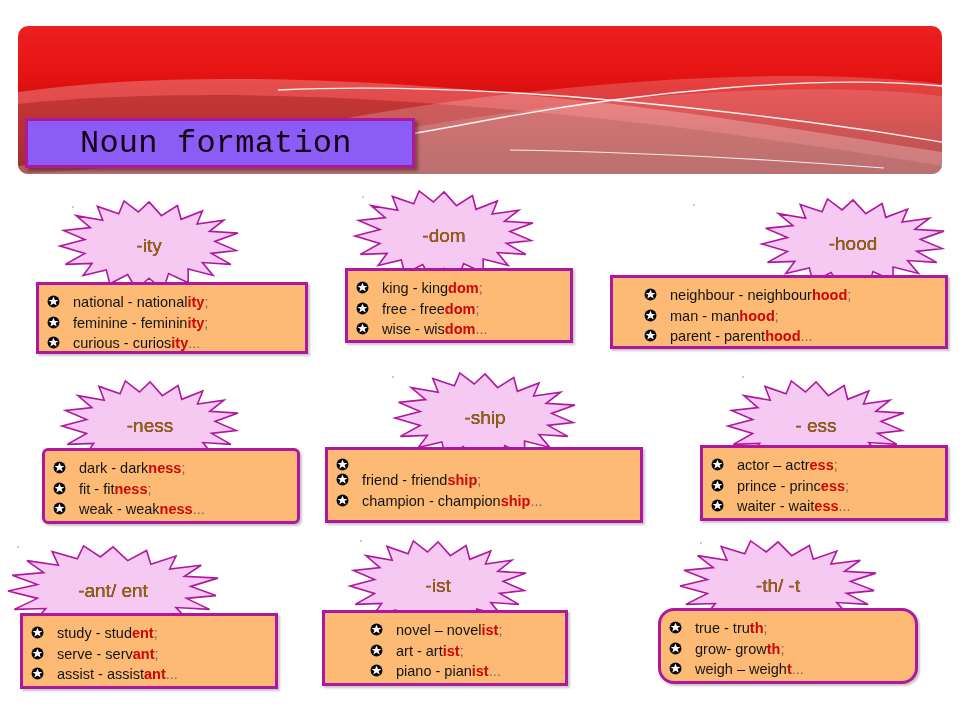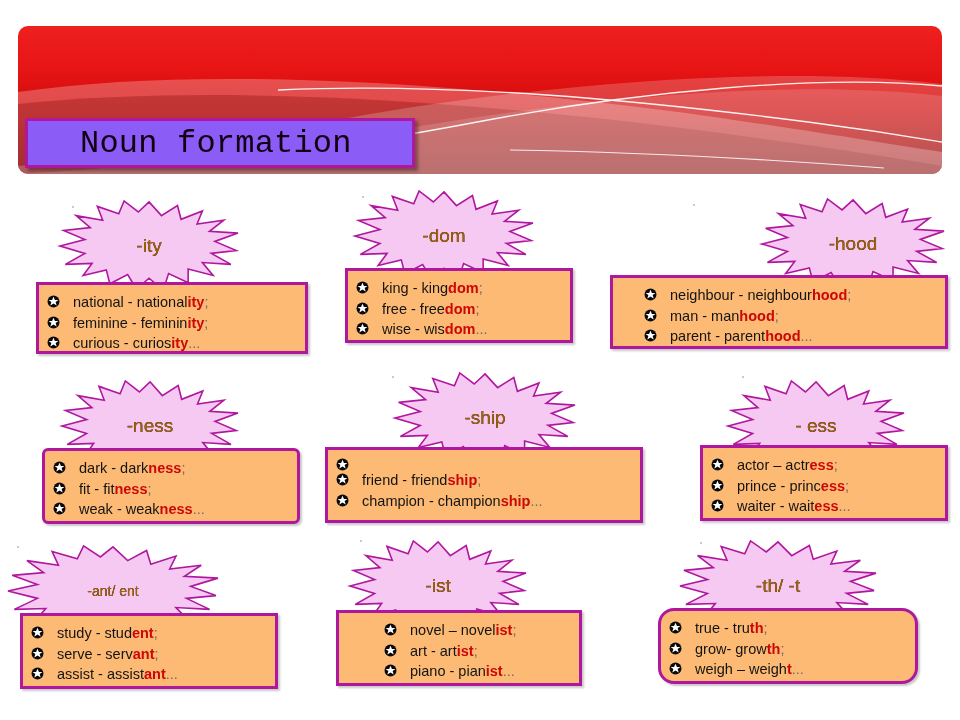--- a/index.html
+++ b/index.html
@@ -344,21 +344,21 @@
             <span><span>waiter - wait</span><span class="sfx">ess</span><span class="ell">...</span></span>
           </li>
         </ul>
       </div>
     </div>
     <div class="card">
       <div class="burst" style="left: 8px; top: 545px; width: 210px; height: 92px;">
         <svg viewBox="0 0 100 100" preserveAspectRatio="none" width="210" height="92">
        <polygon points="50,2 57,17 66,6 68,21 80,12 77,26 92,22 84,34 100,36 87,45 99,55 85,58 96,70 80,68 86,82 72,75 72,90 61,80 58,98 50,85 43,97 38,81 28,91 26,76 13,82 18,69 3,70 14,58 0,50 14,43 2,33 17,30 9,17 24,22 21,7 33,15 36,1 44,13" fill="#f6c9f2" stroke="#b0179f" stroke-width="1.6" vector-effect="non-scaling-stroke"></polygon>
      </svg>
-     <div class="blabel" style="font-size:14px">-ant/ ent</div>
+     <div class="blabel" style="font-size:19px">-ant/ ent</div>
       </div>
       <div class="box" style="left: 20px; top: 613px; width: 258px; height: 76px;">
         <ul class="items">
           <li>
             <span class="bullet">
               <svg viewBox="0 0 24 24" width="13" height="13">
 <circle cx="12" cy="12" r="11" fill="#0a0a0a"></circle>
 <polygon points="12,3.2 14.6,9.2 21.1,9.2 15.9,13.1 17.9,19.3 12,15.5 6.1,19.3 8.1,13.1 2.9,9.2 9.4,9.2" fill="#ffffff"></polygon>
 </svg>
             </span>
@@ -385,21 +385,21 @@
         </ul>
       </div>
     </div>
     <div class="card">
       <div class="burst" style="left: 350px; top: 540px; width: 176px; height: 92px;">
         <svg viewBox="0 0 100 100" preserveAspectRatio="none" width="176" height="92">
        <polygon points="50,2 57,17 66,6 68,21 80,12 77,26 92,22 84,34 100,36 87,45 99,55 85,58 96,70 80,68 86,82 72,75 72,90 61,80 58,98 50,85 43,97 38,81 28,91 26,76 13,82 18,69 3,70 14,58 0,50 14,43 2,33 17,30 9,17 24,22 21,7 33,15 36,1 44,13" fill="#f6c9f2" stroke="#b0179f" stroke-width="1.6" vector-effect="non-scaling-stroke"></polygon>
      </svg>
      <div class="blabel" style="font-size:19px">-ist</div>
       </div>
-      <div class="box" style="left: 336px; top: 610px; width: 246px; height: 76px; padding-left: 45px;">
+      <div class="box" style="left: 322px; top: 610px; width: 246px; height: 76px; padding-left: 45px;">
         <ul class="items">
           <li>
             <span class="bullet">
               <svg viewBox="0 0 24 24" width="13" height="13">
 <circle cx="12" cy="12" r="11" fill="#0a0a0a"></circle>
 <polygon points="12,3.2 14.6,9.2 21.1,9.2 15.9,13.1 17.9,19.3 12,15.5 6.1,19.3 8.1,13.1 2.9,9.2 9.4,9.2" fill="#ffffff"></polygon>
 </svg>
             </span>
             <span><span>novel – novel</span><span class="sfx">ist</span><span class="ell">;</span></span>
           </li>

